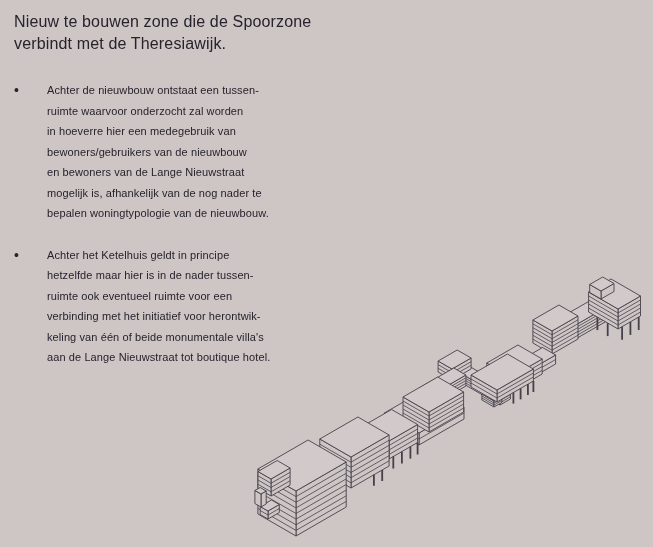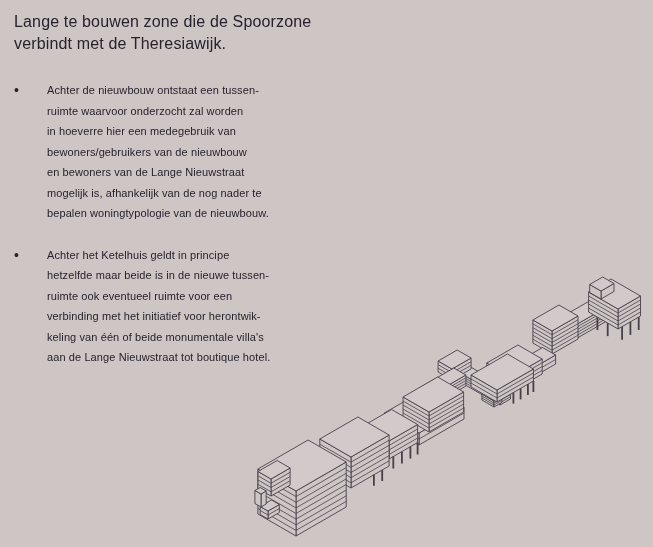--- a/index.html
+++ b/index.html
@@ -40,38 +40,38 @@
   .illustration{
     position:absolute;left:0;top:0;width:653px;height:547px;
     pointer-events:none;
   }
 </style>
 </head>
 <body>
 
 <div class="page">
 
-  <div class="title">Lange te bouwen zone die de Spoorzone
+  <div class="title">Nieuw te bouwen zone die de Spoorzone
 verbindt met de Theresiawijk.</div>
 
   <ul class="bullets">
     <li>
       <span class="marker">•</span>
       <span class="btext">Achter de nieuwbouw ontstaat een tussen-
 ruimte waarvoor onderzocht zal worden
 in hoeverre hier een medegebruik van
 bewoners/gebruikers van de nieuwbouw
 en bewoners van de Lange Nieuwstraat
 mogelijk is, afhankelijk van de nog nader te
 bepalen woningtypologie van de nieuwbouw.</span>
     </li>
     <li>
       <span class="marker">•</span>
       <span class="btext">Achter het Ketelhuis geldt in principe
-hetzelfde maar beide is in de nieuwe tussen-
+hetzelfde maar hier is in de nader tussen-
 ruimte ook eventueel ruimte voor een
 verbinding met het initiatief voor herontwik-
 keling van één of beide monumentale villa's
 aan de Lange Nieuwstraat tot boutique hotel.</span>
     </li>
   </ul>
 
   <svg class="illustration" viewBox="0 0 653 547" aria-hidden="true">
       <path d="M560.0 334.0L612.0 304.0L612.0 318.0L560.0 348.0Z" fill="#cec5c5" stroke="#45414b" stroke-width="0.9" stroke-linejoin="round"></path>
       <path d="M560.0 334.0L546.1 326.0L546.1 340.0L560.0 348.0Z" fill="#cec5c5" stroke="#45414b" stroke-width="0.9" stroke-linejoin="round"></path>

